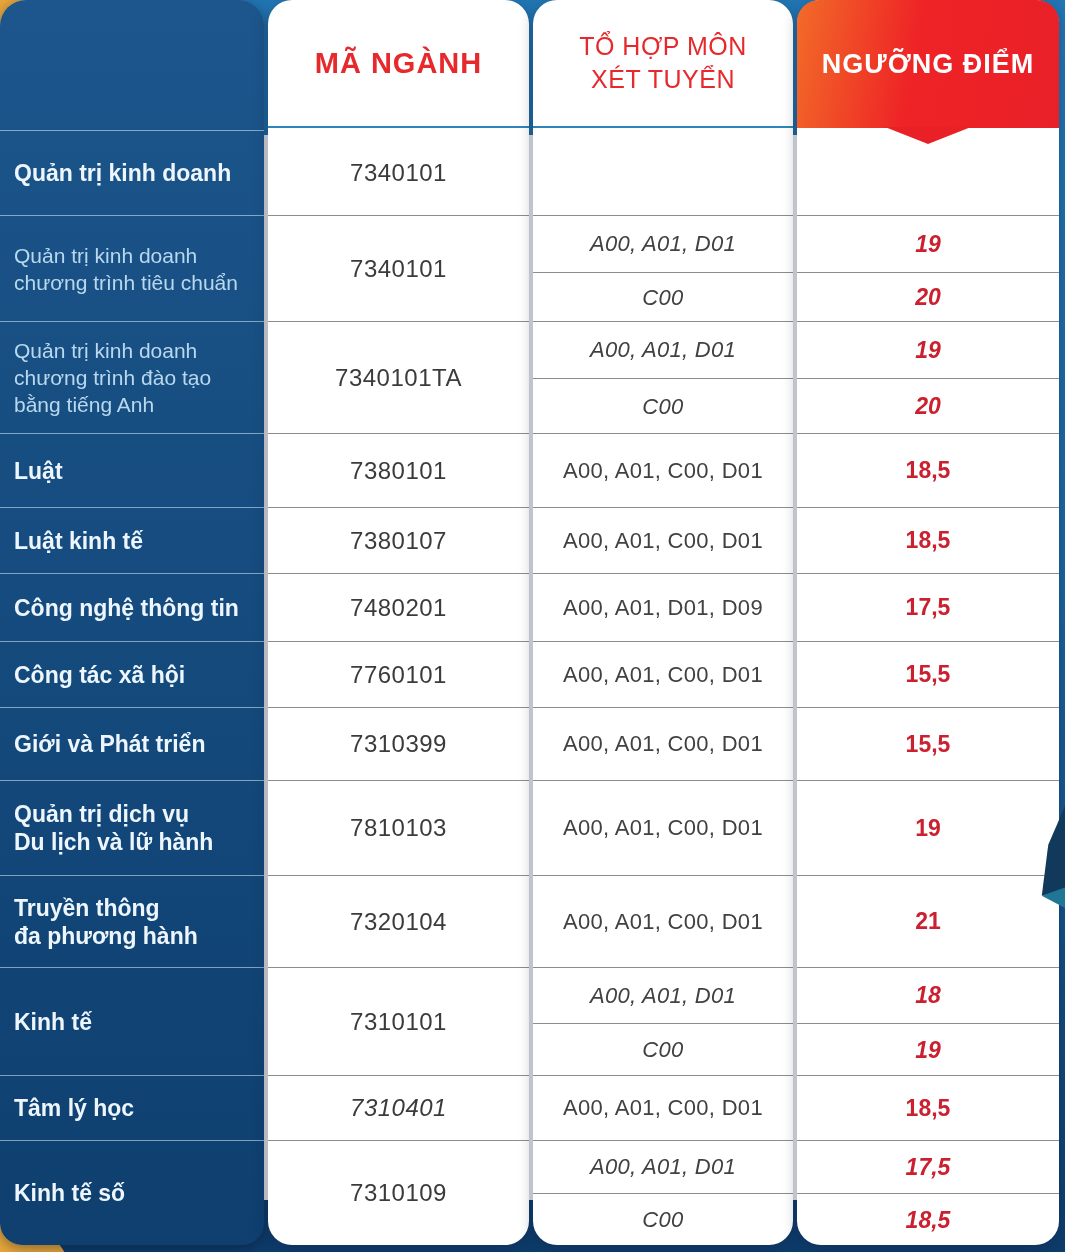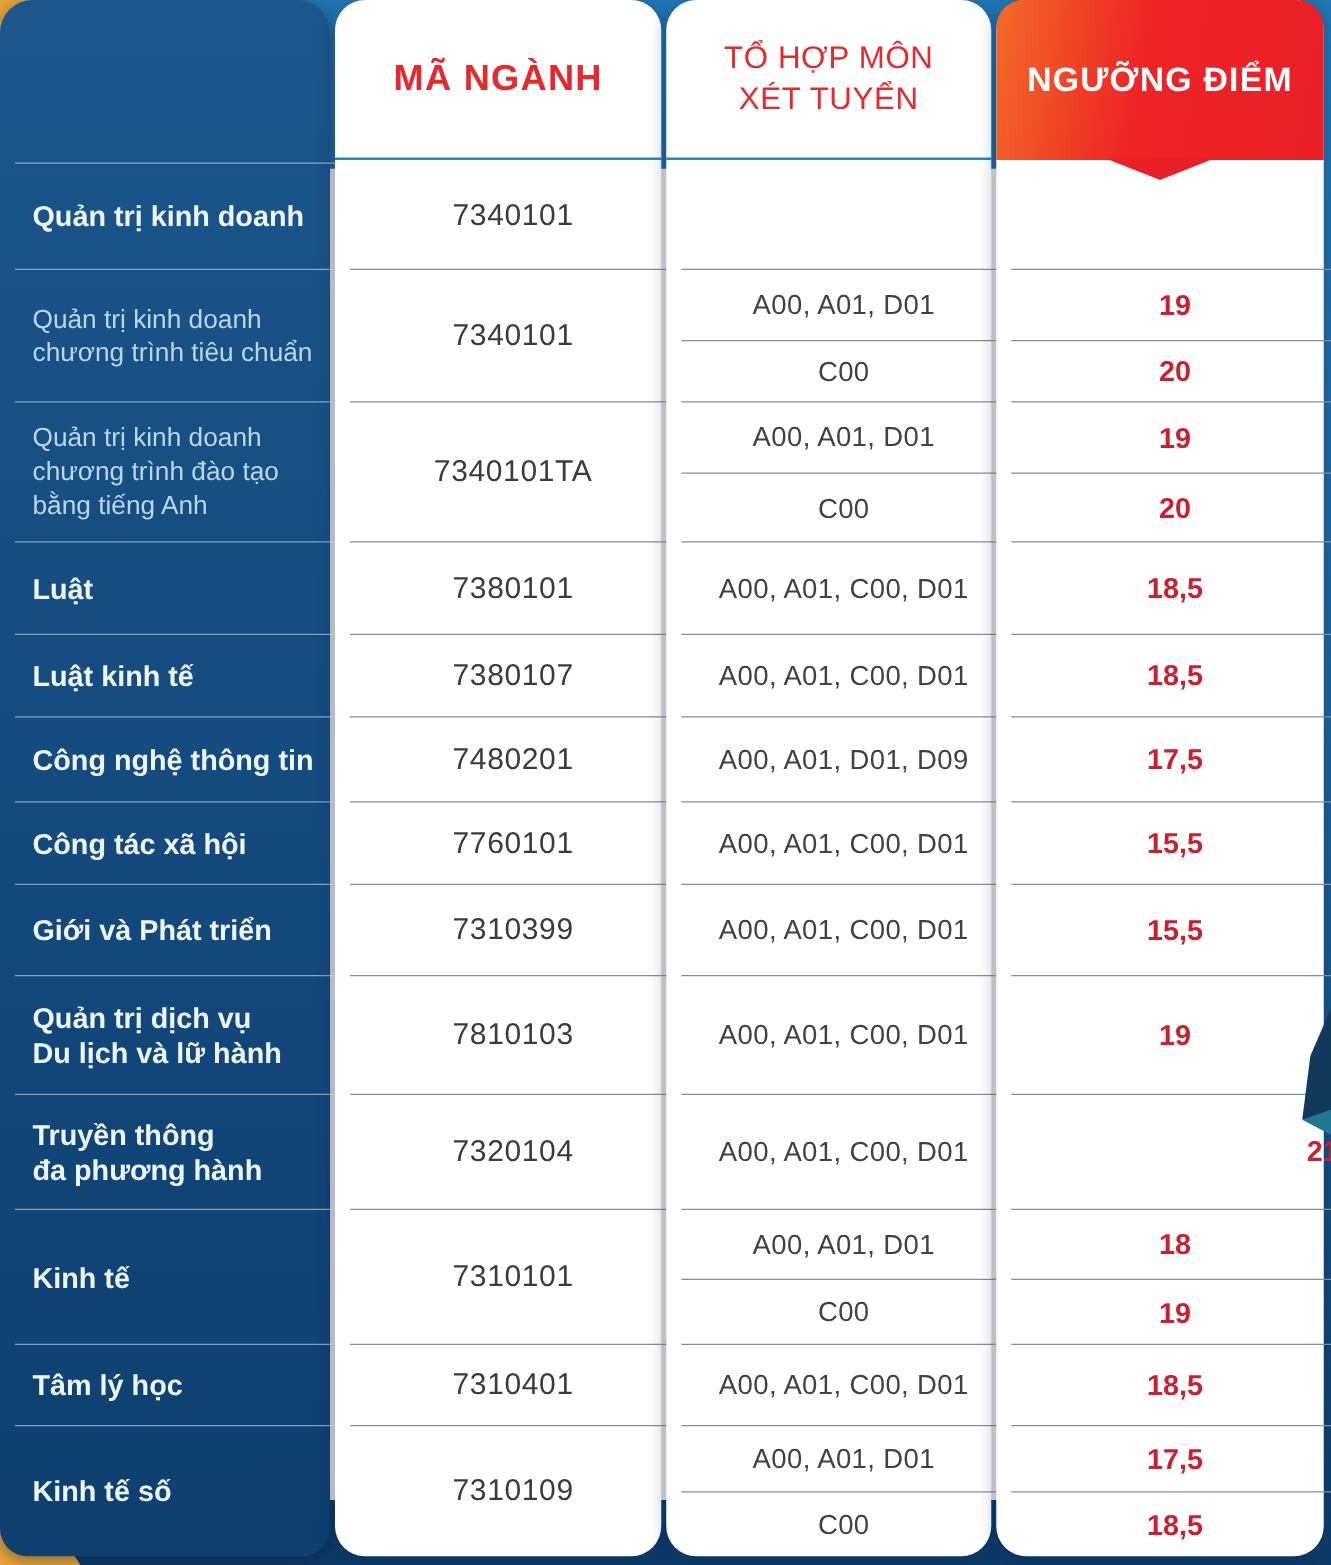--- a/index.html
+++ b/index.html
@@ -31,34 +31,34 @@
   .h-label-white{color:#fff; font-size:27px; font-weight:700; letter-spacing:1px;}
   .h-label-red{color:var(--header-red); font-size:29px; font-weight:700; letter-spacing:1px;}
   .h-label-red3{color:var(--header-red); font-size:25px; font-weight:400; letter-spacing:.5px;
                 width:200px; line-height:33px;}
   #card1 .hdr{height:130px;}
   .banner{position:absolute; left:0; top:0; width:100%; height:128px;
           background:linear-gradient(100deg,var(--banner-orange) 0%,var(--banner-red) 45%,#e92028 100%);
           border-radius:22px 22px 0 0; display:flex; align-items:center; justify-content:center;}
   .banner-tab{position:absolute; left:50%; top:127px; margin-left:-43px; width:86px; height:17px;
               background:#e92126; clip-path:polygon(0 0,100% 0,50% 100%);}
-  .body-rows{position:absolute; left:0; top:130px; width:100%;margin-left:12px;}
+  .body-rows{position:absolute; left:0; top:130px; width:100%;}
   #card4 .body-rows, #card2 .body-rows, #card3 .body-rows{top:130px;}
   .row{width:100%; display:flex; align-items:center;}
   .row-borders .row{border-top:1px solid var(--row-line);}
   .row-borders .row:first-child{border-top:none;}
   #card1 .row{border-top:1px solid rgba(222,239,250,.55); padding-left:14px; padding-right:8px;}
   .name{color:#eef6fd; font-weight:700; font-size:23px; line-height:28px; white-space:pre-line;}
   .name-light{color:#b9d8ee; font-weight:400; font-size:21px; line-height:27px;}
   .center{justify-content:center; text-align:center;}
   .code{color:#3b3b3b; font-size:24px; letter-spacing:.5px;}
   .subjects{color:#414141; font-size:22px; letter-spacing:.3px;}
   .score{color:var(--score-red); font-size:23px; font-weight:700;}
   .row-split{display:block;}
-  .subrow{display:flex; align-items:center; justify-content:center; width:100%;}
+  .subrow{display:flex; align-items:center; justify-content:center; width:100%;font-style:italic;}
   .subrow + .subrow{border-top:1px solid var(--row-line);}
   .ribbon-fold{position:absolute; left:1038px; top:806px; width:27px; height:102px; z-index:3;}
   .fold-navy{position:absolute; inset:0; background:#10395c;
              clip-path:polygon(100% 0,100% 82%,14% 88%,38% 38%);}
   .fold-teal{position:absolute; inset:0; background:#1f7795;
              clip-path:polygon(100% 80%,100% 100%,14% 88%);}
 </style>
 </head>
 <body>
 
@@ -146,21 +146,21 @@
       </div>
       <div class="row center" style="height: 95px;">
         <span class="code">7810103</span>
       </div>
       <div class="row center" style="height: 92px;">
         <span class="code">7320104</span>
       </div>
       <div class="row center" style="height: 108px;">
         <span class="code">7310101</span>
       </div>
-      <div class="row center" style="height: 65px;">
+      <div class="row center" style="height: 65px; font-style: italic;">
         <span class="code">7310401</span>
       </div>
       <div class="row center" style="height: 105px;">
         <span class="code">7310109</span>
       </div>
     </div>
 </div>
 
 <div id="card3" class="card card-white">
   <div class="hdr hdr-underline">
@@ -265,21 +265,21 @@
       </div>
       <div class="row center" style="height: 66px;">
         <span class="score">15,5</span>
       </div>
       <div class="row center" style="height: 73px;">
         <span class="score">15,5</span>
       </div>
       <div class="row center" style="height: 95px;">
         <span class="score">19</span>
       </div>
-      <div class="row center" style="height: 92px; justify-content: flex-end;">
+      <div class="row center" style="height: 92px;">
         <span class="score">21</span>
       </div>
       <div class="row row-split" style="height: 108px;">
         <div class="subrow" style="height: 55px;">
           <span class="score">18</span>
         </div>
         <div class="subrow" style="height: 53px;">
           <span class="score">19</span>
         </div>
       </div>

